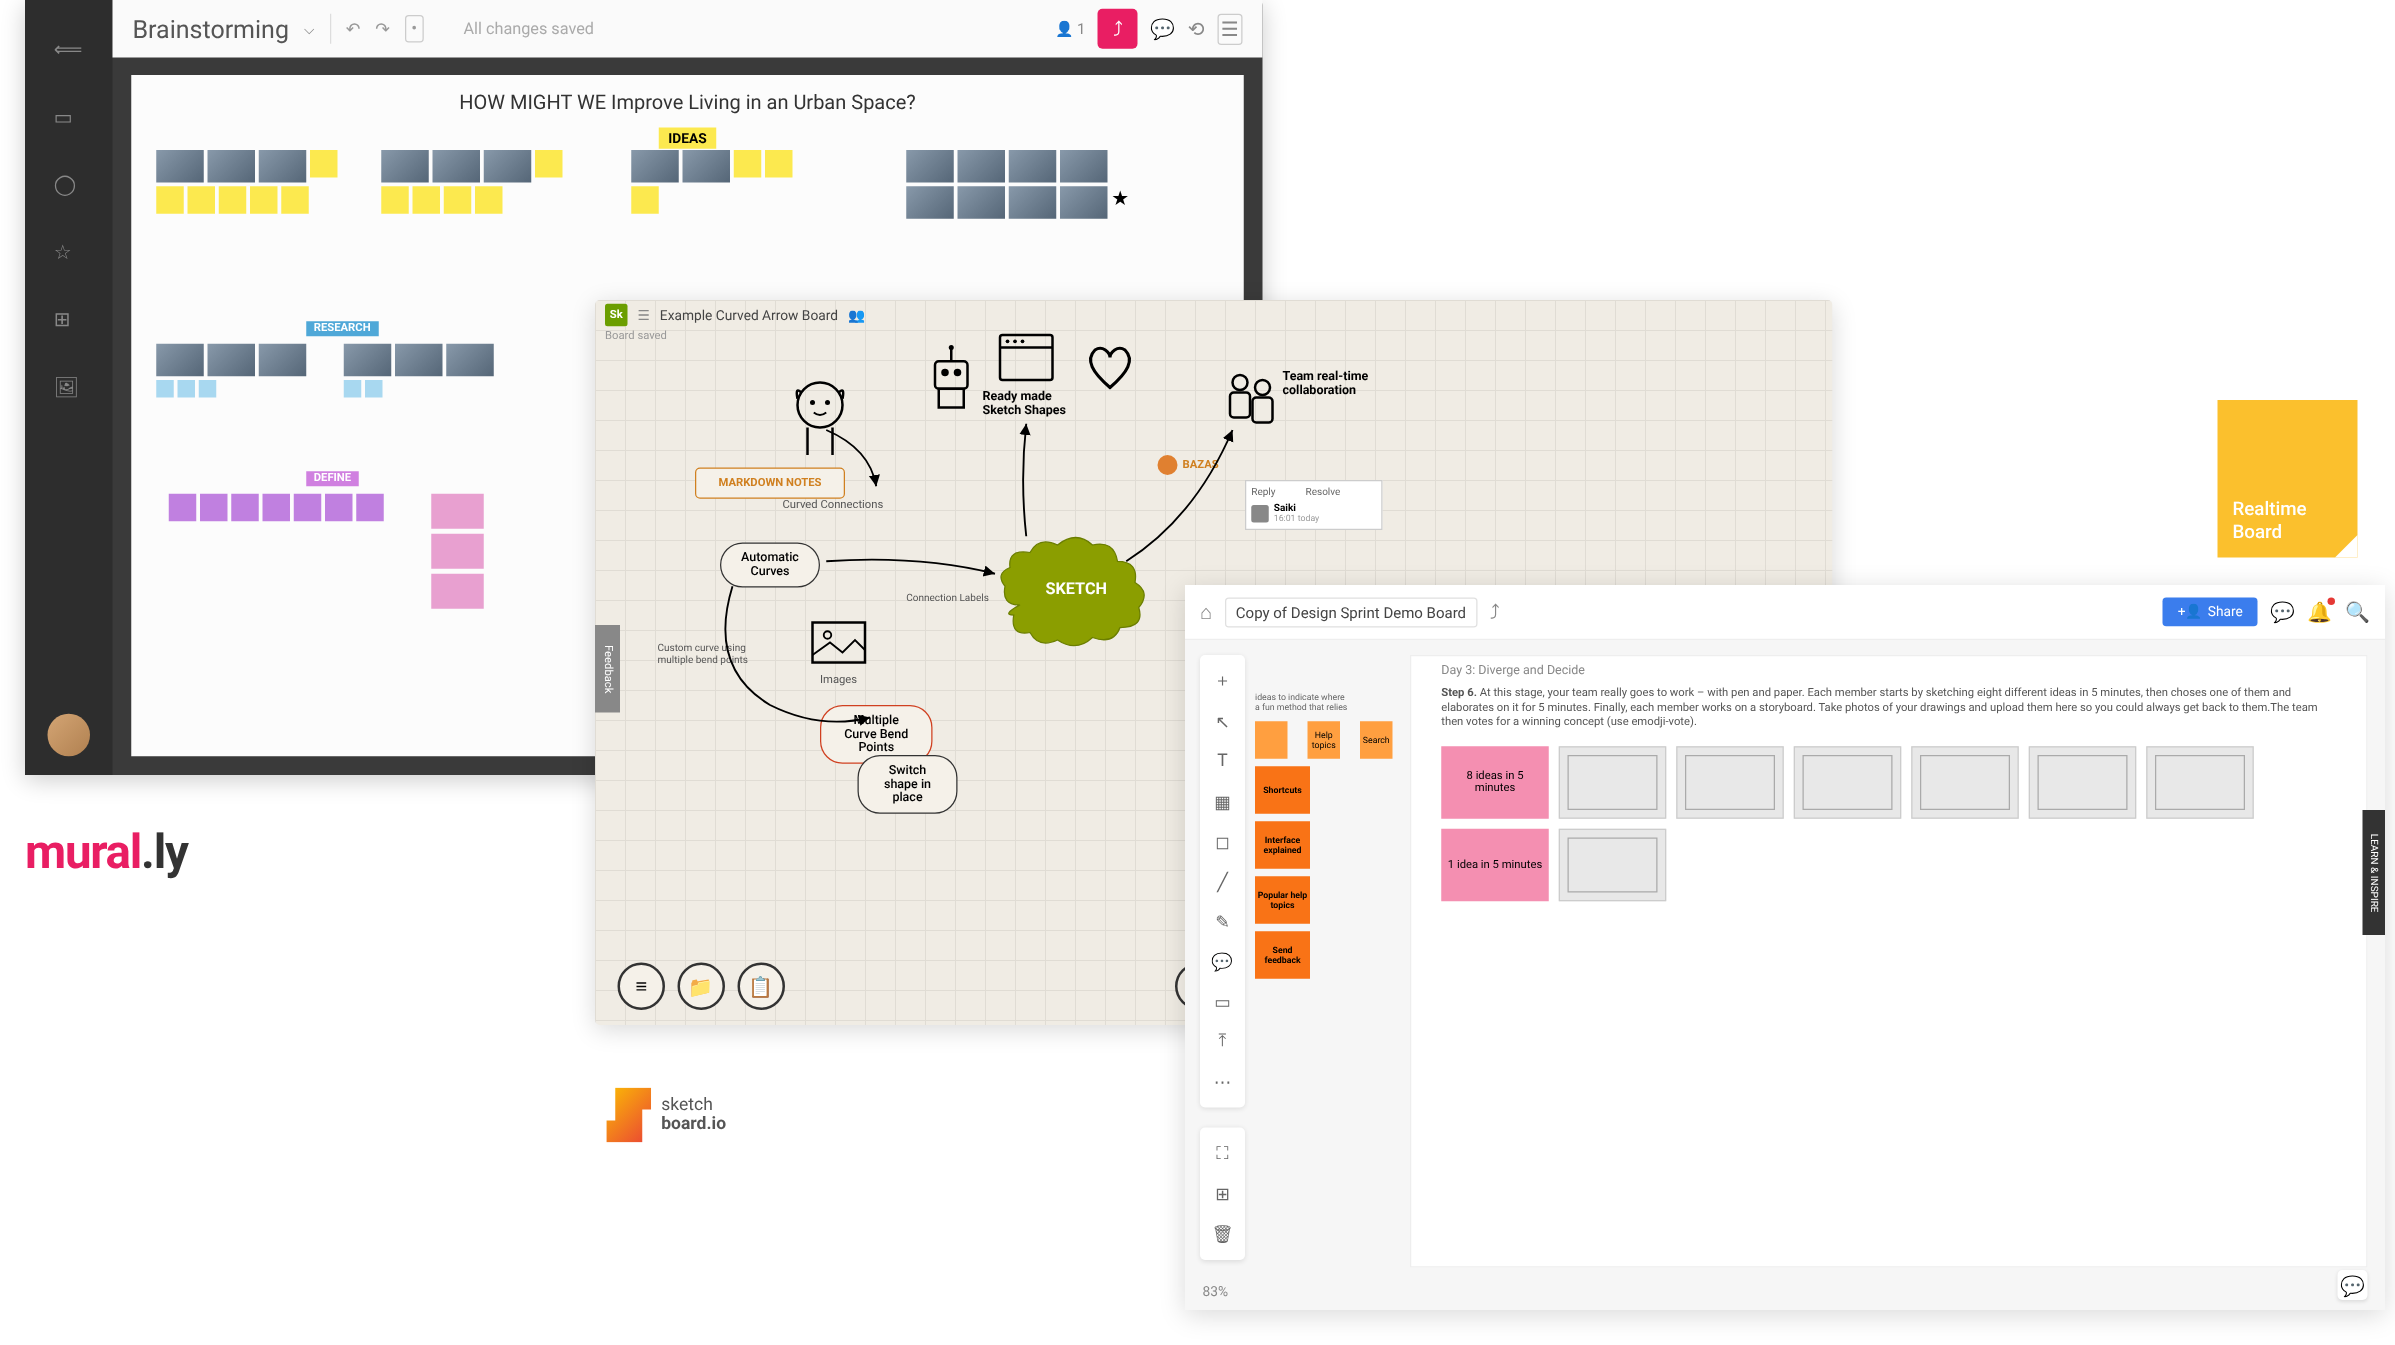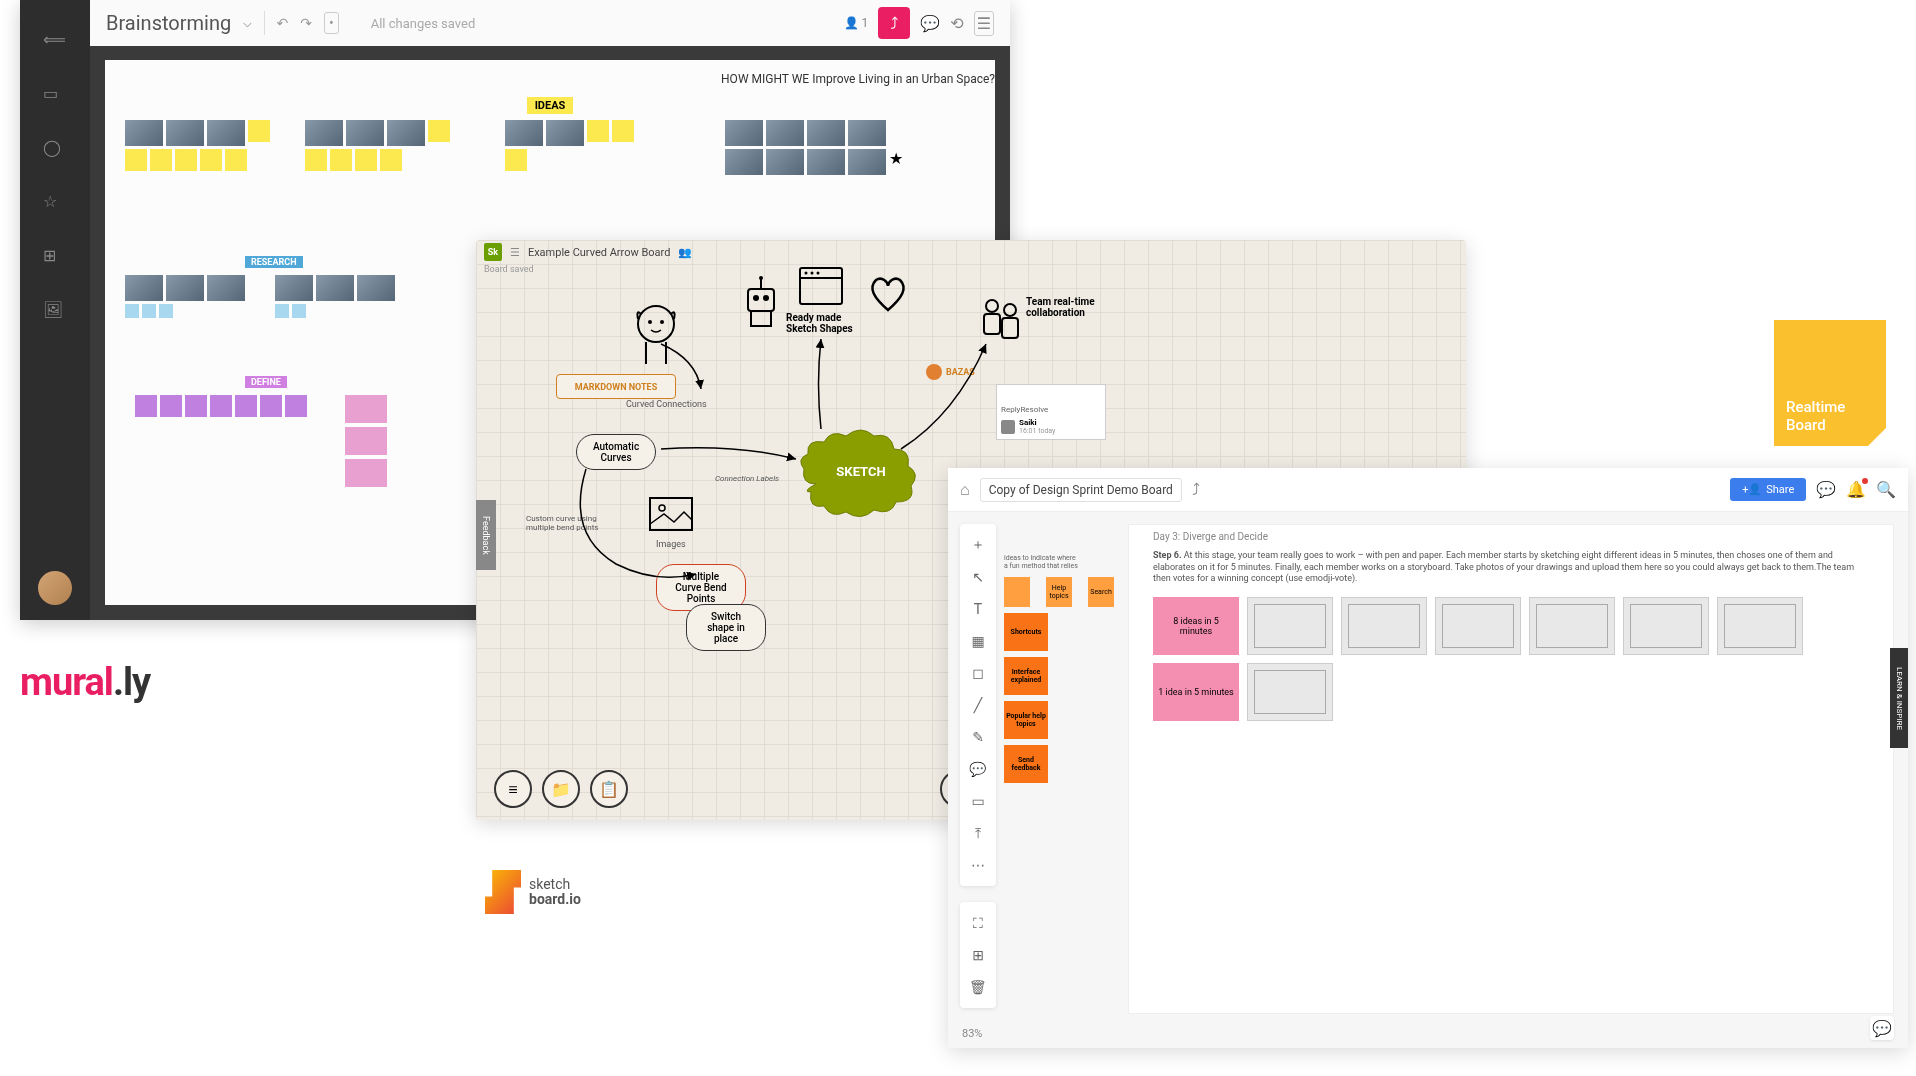--- a/index.html
+++ b/index.html
@@ -13,21 +13,21 @@
 .murally-topbar { position: absolute; left: 70px; top: 0; right: 0; height: 46px; background: #fafafa; display: flex; align-items: center; padding: 0 16px; gap: 12px; }
 .murally-title { font-size: 20px; color: #555; }
 .murally-dropdown-icon { font-size: 11px; color: #888; }
 .murally-topbar-divider { width: 1px; height: 24px; background: #ddd; }
 .murally-undo { font-size: 14px; color: #999; }
 .murally-saved { font-size: 13px; color: #aaa; margin-left: 20px; }
 .murally-topbar-right { margin-left: auto; display: flex; align-items: center; gap: 10px; }
 .murally-user-count { font-size: 12px; color: #888; display: flex; align-items: center; gap: 2px; }
 .murally-share-btn { width: 32px; height: 32px; background: #e91e63; border-radius: 4px; display: flex; align-items: center; justify-content: center; color: #fff; }
 .murally-canvas { position: absolute; left: 85px; top: 60px; right: 15px; bottom: 15px; background: #fcfcfc; }
-.murally-canvas-title { text-align: right; font-size: 12px; color: #333; padding: 12px 0 4px; }
+.murally-canvas-title { text-align: center; font-size: 16px; color: #333; padding: 12px 0 4px; }
 .murally-ideas-label { text-align: center; margin: 4px 0; }
 .murally-ideas-label span { background: #fce94f; padding: 2px 8px; font-size: 11px; font-weight: bold; }
 .murally-section { position: absolute; }
 .murally-section-label { display: inline-block; color: #fff; padding: 1px 6px; font-size: 9px; font-weight: bold; margin-bottom: 4px; }
 .murally-cluster { display: flex; flex-wrap: wrap; gap: 3px; width: 220px; }
 .murally-img-thumb { width: 38px; height: 26px; background: linear-gradient(135deg, #8899aa, #556677); }
 .murally-sticky { width: 22px; height: 22px; background: #fce94f; }
 .murally-sticky.pink { background: #e8a0d0; }
 .murally-sticky.purple { background: #c080e0; }
 .murally-mini-sticky { width: 14px; height: 14px; background: #fce94f; }
@@ -293,21 +293,21 @@
     </div>
     <div class="sketch-shape" style="left:550px;top:32px;font-size:10px;font-weight:bold;width:90px;">Team real-time collaboration</div>
 
     <div class="sketch-cloud" style="left:320px;top:160px;">
       <svg width="130" height="100" viewBox="0 0 130 100">
           <path d="M20 60 Q5 60 8 45 Q0 35 12 30 Q10 15 28 18 Q35 5 50 12 Q65 0 78 12 Q95 8 98 25 Q115 25 112 42 Q125 50 115 62 Q120 78 100 78 Q95 92 78 86 Q65 98 50 88 Q35 95 28 82 Q12 85 15 68 Q5 68 20 60 Z" fill="#8b9e00" stroke="#6b7e00" stroke-width="1"></path>
         </svg>
       <div style="position:absolute;top:40px;left:0;right:0;text-align:center;color:#fff;font-weight:bold;font-size:13px;">SKETCH</div>
     </div>
 
-    <div class="sketch-shape" style="left:239px;top:210px;font-size:8px;color:#555;font-style:italic;">Connection Labels</div>
+    <div class="sketch-shape" style="left:249px;top:210px;font-size:8px;color:#555;">Connection Labels</div>
 
     <div class="sketch-shape" style="left:170px;top:230px;">
       <svg width="50" height="44" viewBox="0 0 50 44">
           <rect x="4" y="4" width="42" height="32" fill="none" stroke="#000" stroke-width="2"></rect>
           <circle cx="16" cy="14" r="3" fill="none" stroke="#000" stroke-width="1.5"></circle>
           <path d="M4 30 L18 20 L28 28 L38 18 L46 26" fill="none" stroke="#000" stroke-width="1.5"></path>
         </svg>
     </div>
     <div class="sketch-shape" style="left:180px;top:275px;font-size:9px;color:#555;">Images</div>
 
@@ -315,21 +315,21 @@
 
     <div class="sketch-shape sketch-label-box" style="left:180px;top:300px;width:90px;border-color:#d04020;">Multiple Curve Bend Points</div>
     <div class="sketch-shape sketch-label-box" style="left:210px;top:340px;width:80px;">Switch shape in place</div>
 
     <div class="sketch-shape" style="left:450px;top:100px;display:flex;align-items:center;gap:4px;">
       <div style="width:16px;height:16px;border-radius:50%;background:#e08030;"></div>
       <span style="font-size:9px;color:#d08020;font-weight:bold;">BAZAS</span>
     </div>
 
     <div class="sketch-shape" style="left:520px;top:120px;width:110px;background:#fff;border:1px solid #ccc;padding:4px;font-size:8px;">
-      <div style="display:flex;gap:0;color:#666;margin-top:16px;">
+      <div style="display:flex;gap:24px;color:#666;">
         <span>Reply</span>
         <span>Resolve</span>
       </div>
       <div style="display:flex;align-items:center;gap:4px;margin-top:4px;">
         <div style="width:14px;height:14px;background:#888;border-radius:2px;"></div>
         <div>
           <div style="font-weight:bold;">Saiki</div>
           <div style="color:#999;font-size:7px;">16:01 today</div>
         </div>
       </div>

